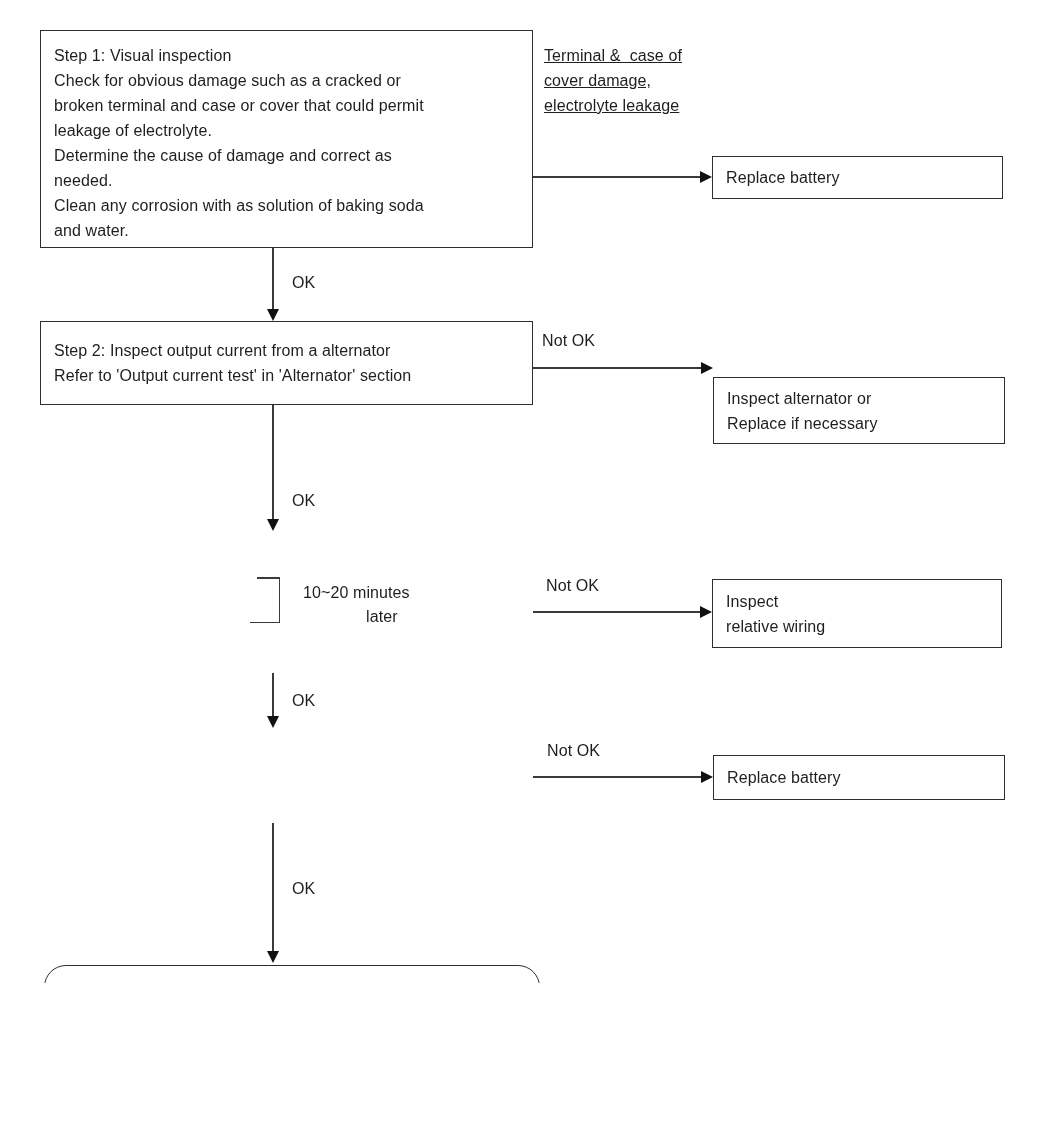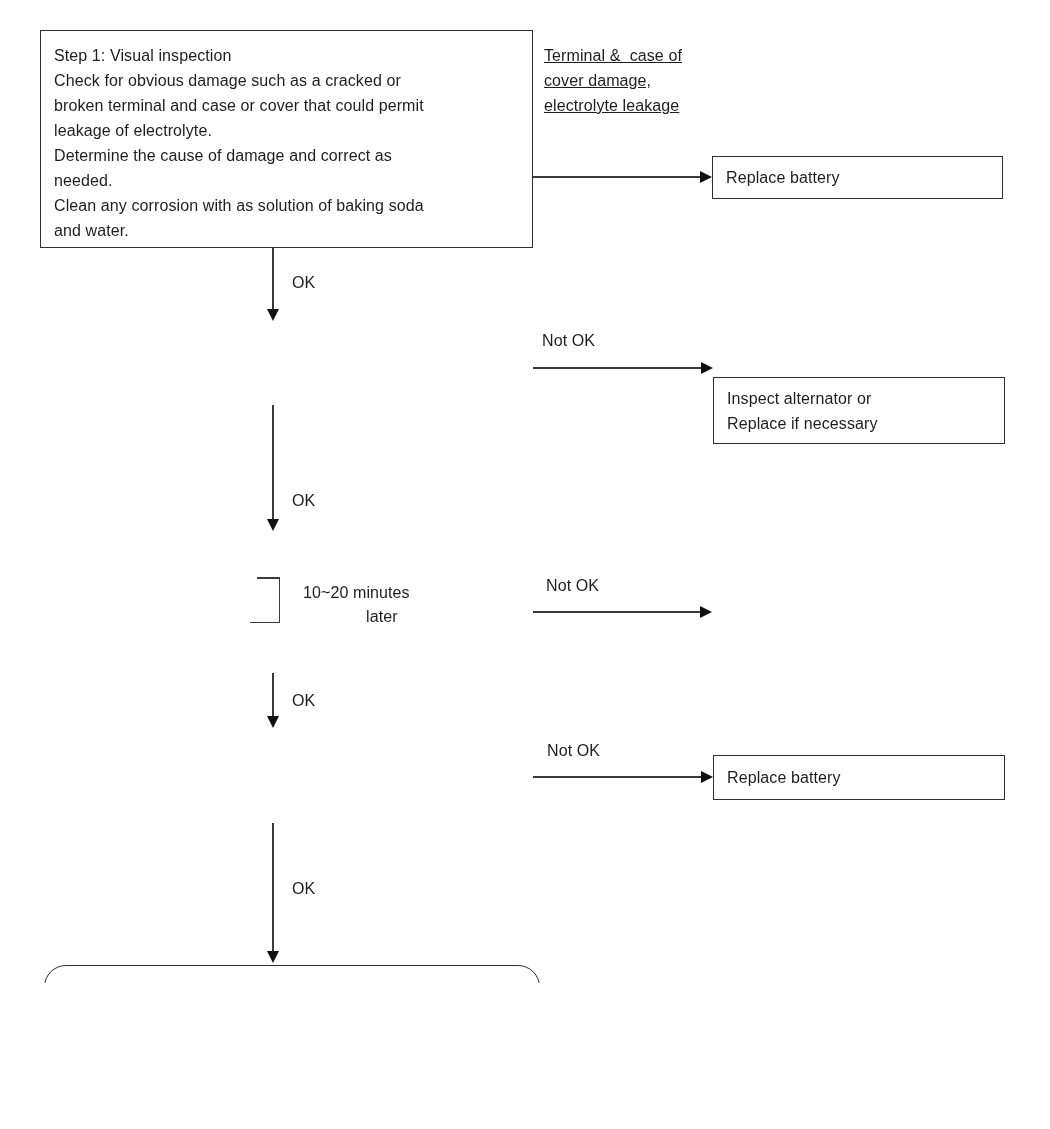--- a/index.html
+++ b/index.html
@@ -96,20 +96,24 @@
   <div class="arrowhead-right" style="left:700px; top:171.2px;"></div>
 
   <div class="box" style="left:712px; top:156px; width:291px; height:43px;">
     <div class="txt">Replace battery</div>
   </div>
 
   <div class="vline" style="left:272px; top:248px; height:62px;"></div>
   <div class="arrowhead-down" style="left:266.8px; top:309px;"></div>
   <div class="freelabel" style="left:292px; top:270px;">OK</div>
 
+  <div class="box" style="left:40px; top:321px; width:493px; height:84px;">
+    <div class="txt">Step 2: Inspect output current from a alternator
+Refer to 'Output current test' in 'Alternator' section</div>
+  </div>
 
   <div class="freelabel" style="left:542px; top:328px;">Not OK</div>
   <div class="hline" style="left:533px; top:367.2px; width:169px;"></div>
   <div class="arrowhead-right" style="left:701px; top:362.2px;"></div>
 
   <div class="box" style="left:713px; top:335px; width:292px; height:67px;margin-top:42px;">
     <div class="txt">Inspect alternator or
 Replace if necessary</div>
   </div>
 
@@ -122,20 +126,24 @@
   <div class="bracket-part" style="left:278.5px; top:577px; width:1.6px; height:46px;"></div>
   <div class="bracket-part" style="left:250px; top:621.5px; width:30px; height:1.6px;"></div>
 
   <div class="freelabel" style="left:303px; top:580px;">10~20 minutes</div>
   <div class="freelabel" style="left:366px; top:604px;">later</div>
 
   <div class="freelabel" style="left:546px; top:573px;">Not OK</div>
   <div class="hline" style="left:533px; top:611.2px; width:168px;"></div>
   <div class="arrowhead-right" style="left:700px; top:606.2px;"></div>
 
+  <div class="box" style="left:712px; top:579px; width:290px; height:69px;">
+    <div class="txt">Inspect
+relative wiring</div>
+  </div>
 
   <div class="vline" style="left:272px; top:673px; height:44px;"></div>
   <div class="arrowhead-down" style="left:266.8px; top:716px;"></div>
   <div class="freelabel" style="left:292px; top:688px;">OK</div>
 
 
   <div class="freelabel" style="left:547px; top:738px;">Not OK</div>
   <div class="hline" style="left:533px; top:776.2px; width:169px;"></div>
   <div class="arrowhead-right" style="left:701px; top:771.2px;"></div>
 

